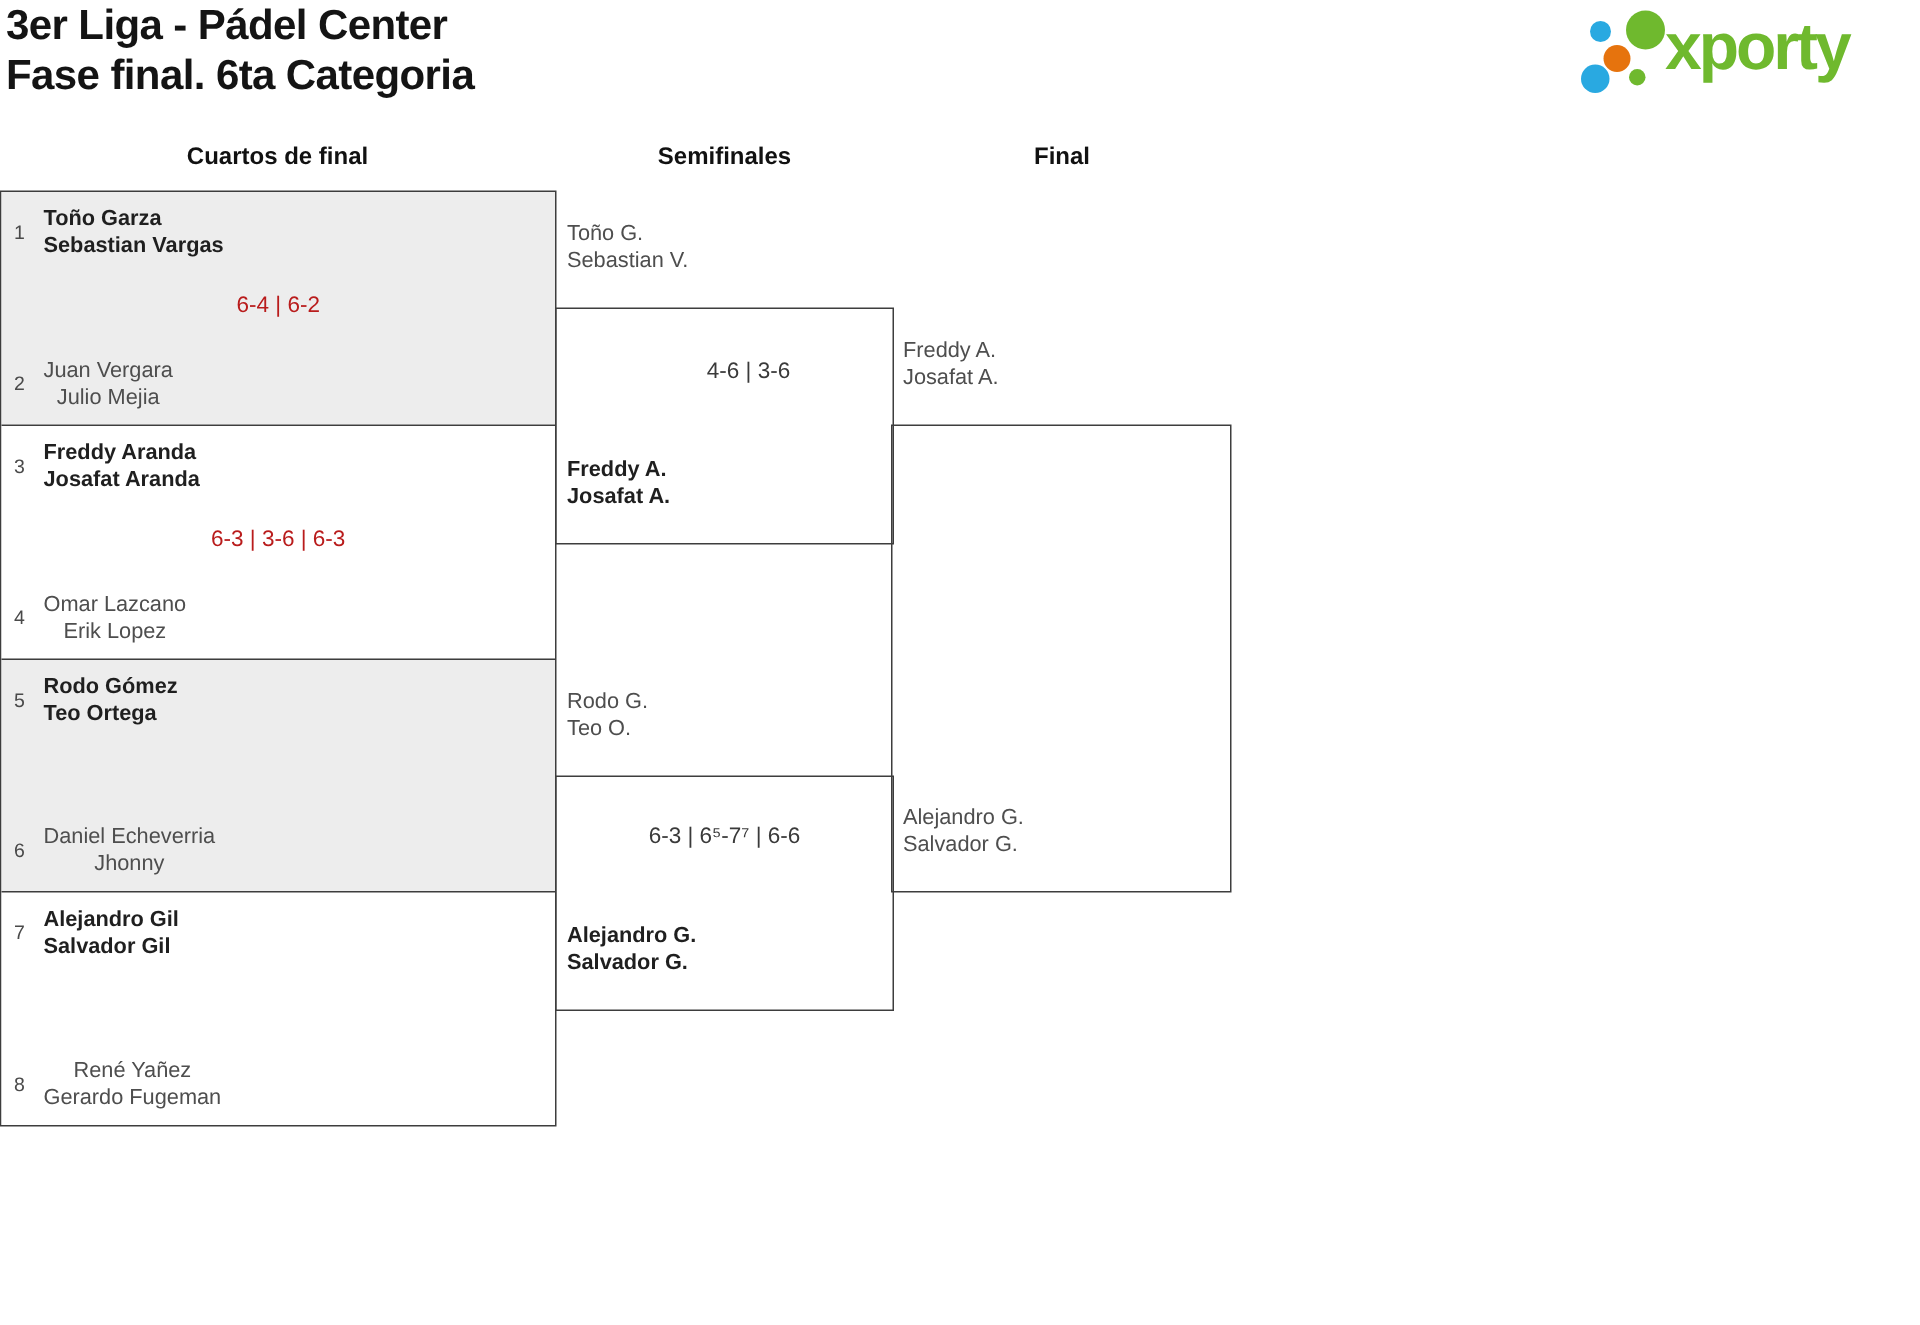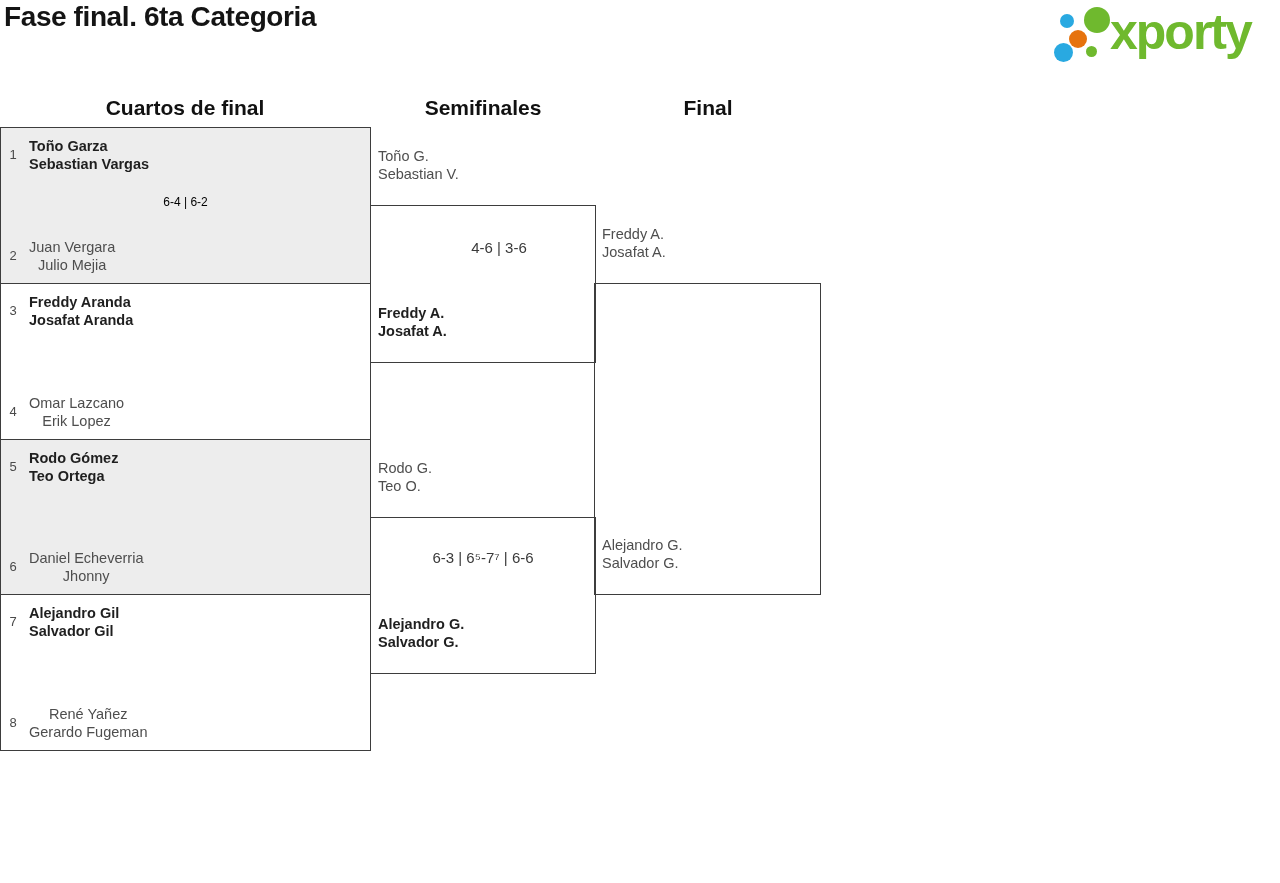--- a/index.html
+++ b/index.html
@@ -16,28 +16,28 @@
 
   
   .logo { position:absolute; left:1050px; top:0; width:230px; height:70px; }
   .dot { position:absolute; border-radius:50%; }
   .d-blue-small  { left:10px;  top:14px;   width:14px; height:14px; }
   .d-green-large { left:34px;  top:7px;    width:26px; height:26px; }
   .d-orange      { left:19px;  top:30px;   width:18px; height:18px; }
   .d-blue-large  { left:4px;   top:43px;   width:19px; height:19px; }
   .d-green-small { left:36px;  top:46px;   width:11px; height:11px; }
   .logo-text {
-    position:absolute; left:60px; top:2px; font-size:50px; line-height:60px;
+    position:absolute; left:60px; top:2px; font-size:44px; line-height:60px;
     font-weight:700; letter-spacing:-2px;
   }
 
   
   .col-header {
     position:absolute; top:96px; width:300px; text-align:center;
-    font-size:21px; font-weight:700; color:#111;
+    font-size:16px; font-weight:700; color:#111;
   }
   .hdr-qf    { left:35px; }
   .hdr-sf    { left:333px; }
   .hdr-final { left:558px; }
 
   
   .qf-column {
     position:absolute; left:0; top:127px; width:371px; height:624px;
     border:1px solid #3d3d3d; box-sizing:border-box;
     display:flex; flex-direction:column;
@@ -51,21 +51,21 @@
     font-size:13px; color:#4a4a4a; line-height:36px;
   }
   .seed.top { top:9px; } .seed.bottom { bottom:9px; }
 
   .team { position:absolute; left:28px; font-size:14.5px; line-height:18px; color:#4e4e4e; }
   .team.top { top:9px; } .team.bottom { bottom:9px;text-align:center; }
   .team.winner { font-weight:700; color:#1f1f1f; }
 
   .qf-score {
     position:absolute; left:0; right:0; top:calc(50% - 10px);
-    text-align:center; font-size:12px; color:#000000;
+    text-align:center; font-size:15px; color:#b91c1c;
   }
 
   
   .round-box { position:absolute; border:1px solid #3d3d3d; box-sizing:border-box; background:transparent; }
   .sf1-box   { left:370px; top:205px; width:226px; height:158px; }
   .sf2-box   { left:370px; top:517px; width:226px; height:157px; }
   .final-box { left:594px; top:283px; width:227px; height:312px; }
 
   .sf-score {
     position:absolute; left:370px; width:226px; text-align:center;
@@ -82,20 +82,21 @@
   .sf2-bottom { left:378px; top:615px; }
   .final-top    { left:602px; top:225px; }
   .final-bottom { left:602px; top:536px; }
 </style>
 </head>
 <body>
 
 <div class="canvas">
 
   <div class="title">
+    <div>3er Liga - Pádel Center</div>
     <div>Fase final. 6ta Categoria</div>
   </div>
 
   <div class="logo">
     <span class="dot d-blue-small" style="background-color: rgb(41, 169, 225);"></span>
     <span class="dot d-green-large" style="background-color: rgb(111, 185, 46);"></span>
     <span class="dot d-orange" style="background-color: rgb(230, 115, 13);"></span>
     <span class="dot d-blue-large" style="background-color: rgb(41, 169, 225);"></span>
     <span class="dot d-green-small" style="background-color: rgb(111, 185, 46);"></span>
     <span class="logo-text" style="color: rgb(111, 185, 46);">xporty</span>
@@ -120,20 +121,21 @@
       </div>
       <div class="seed bottom">2</div>
     </div>
 
     <div class="qf-match">
       <div class="seed top">3</div>
       <div class="team top winner">
         <div>Freddy Aranda</div>
         <div>Josafat Aranda</div>
       </div>
+      <div class="qf-score">6-3 | 3-6 | 6-3</div>
       <div class="team bottom">
         <div>Omar Lazcano</div>
         <div>Erik Lopez</div>
       </div>
       <div class="seed bottom">4</div>
     </div>
 
     <div class="qf-match shaded">
       <div class="seed top">5</div>
       <div class="team top winner">

